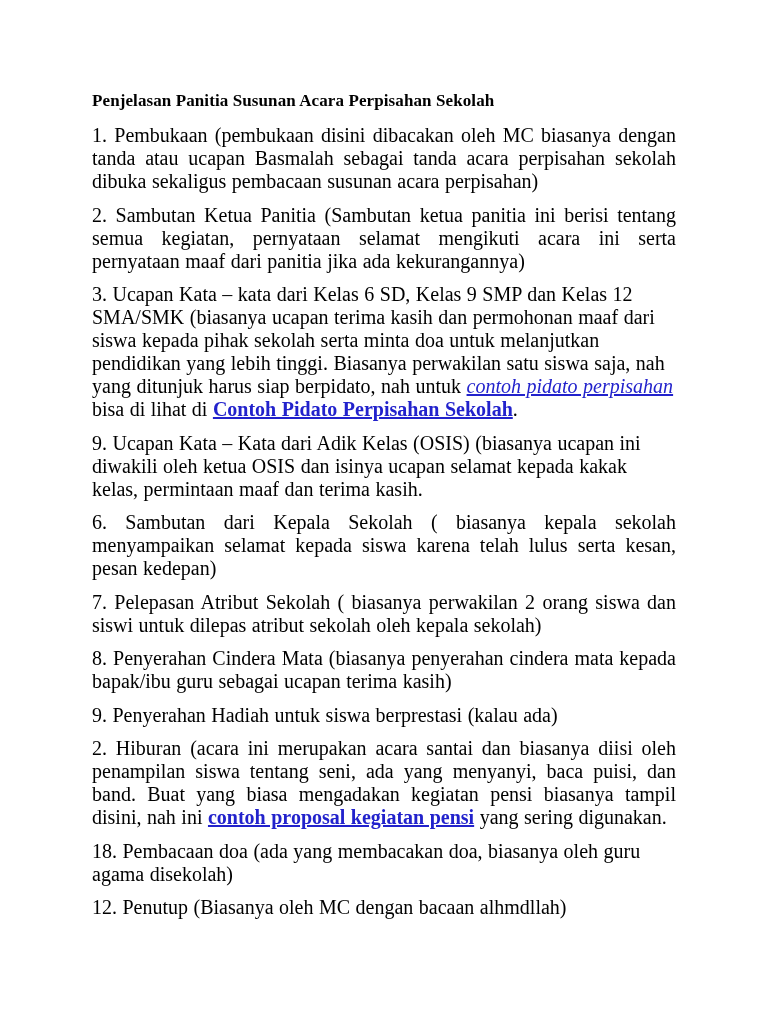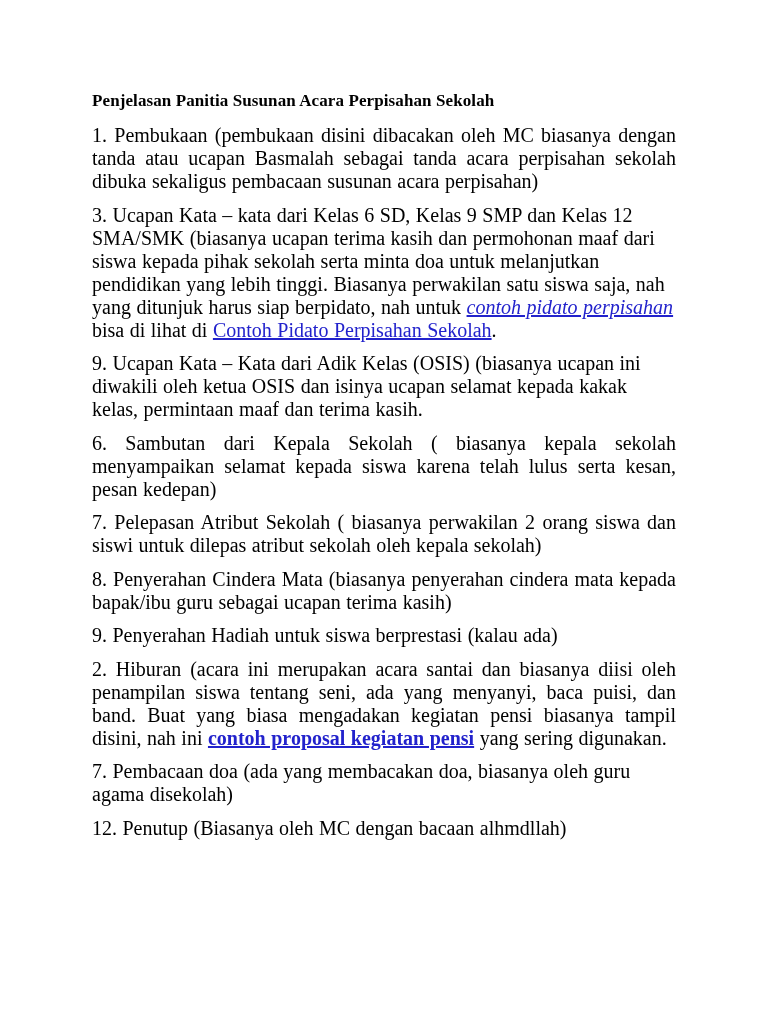--- a/index.html
+++ b/index.html
@@ -39,33 +39,34 @@
   }
   .para.left {
     text-align: left;
   }
   a.doclink {
     color: var(--link-color, #2222cc);
     text-decoration: underline;
     cursor: pointer;
   }
   .seg-italic   { font-style: italic; }
-  .seg-bold     { font-weight: 400; }
+  .seg-bold     { font-weight: 700; }
   .seg-bold-italic { font-weight: 700; }
 </style>
 </head>
 <body style="background: rgb(255, 255, 255); color: rgb(0, 0, 0);">
 
 <div class="doc">
   <h1 class="title">Penjelasan Panitia Susunan Acara Perpisahan Sekolah</h1>
   <div id="paragraphs">
       <p class="para justify"><span>1. Pembukaan (pembukaan disini dibacakan oleh MC biasanya dengan tanda atau ucapan Basmalah sebagai tanda acara perpisahan sekolah dibuka sekaligus pembacaan susunan acara perpisahan)</span></p>
+      <p class="para justify"><span>2. Sambutan Ketua Panitia (Sambutan ketua panitia ini berisi tentang semua kegiatan, pernyataan selamat mengikuti acara ini serta pernyataan maaf dari panitia jika ada kekurangannya)</span></p>
       <p class="para left"><span>3. Ucapan Kata – kata dari Kelas 6 SD, Kelas 9 SMP dan Kelas 12 SMA/SMK (biasanya ucapan terima kasih dan permohonan maaf dari siswa kepada pihak sekolah serta minta doa untuk melanjutkan pendidikan yang lebih tinggi. Biasanya perwakilan satu siswa saja, nah yang ditunjuk harus siap berpidato, nah untuk </span><a class="doclink seg-italic" href="#">contoh pidato perpisahan</a><span> bisa di lihat di </span><a class="doclink seg-bold" href="#">Contoh Pidato Perpisahan Sekolah</a><span>.</span></p>
       <p class="para left"><span>9. Ucapan Kata – Kata dari Adik Kelas (OSIS) (biasanya ucapan ini diwakili oleh ketua OSIS dan isinya ucapan selamat kepada kakak kelas, permintaan maaf dan terima kasih.</span></p>
       <p class="para justify"><span>6. Sambutan dari Kepala Sekolah ( biasanya kepala sekolah menyampaikan selamat kepada siswa karena telah lulus serta kesan, pesan kedepan)</span></p>
       <p class="para justify"><span>7. Pelepasan Atribut Sekolah ( biasanya perwakilan 2 orang siswa dan siswi untuk dilepas atribut sekolah oleh kepala sekolah)</span></p>
       <p class="para justify"><span>8. Penyerahan Cindera Mata (biasanya penyerahan cindera mata kepada bapak/ibu guru sebagai ucapan terima kasih)</span></p>
       <p class="para left"><span>9. Penyerahan Hadiah untuk siswa berprestasi (kalau ada)</span></p>
       <p class="para justify"><span>2. Hiburan (acara ini merupakan acara santai dan biasanya diisi oleh penampilan siswa tentang seni, ada yang menyanyi, baca puisi, dan band. Buat yang biasa mengadakan kegiatan pensi biasanya tampil disini, nah ini </span><a class="doclink seg-bold-italic" href="#">contoh proposal kegiatan pensi</a><span> yang sering digunakan.</span></p>
-      <p class="para left"><span>7. Pembacaan doa (ada yang membacakan doa, biasanya oleh guru agama disekolah)</span></p>
+      <p class="para left"><span>18. Pembacaan doa (ada yang membacakan doa, biasanya oleh guru agama disekolah)</span></p>
       <p class="para left"><span>12. Penutup (Biasanya oleh MC dengan bacaan alhmdllah)</span></p>
     </div>
 </div>
 
 </body></html>

